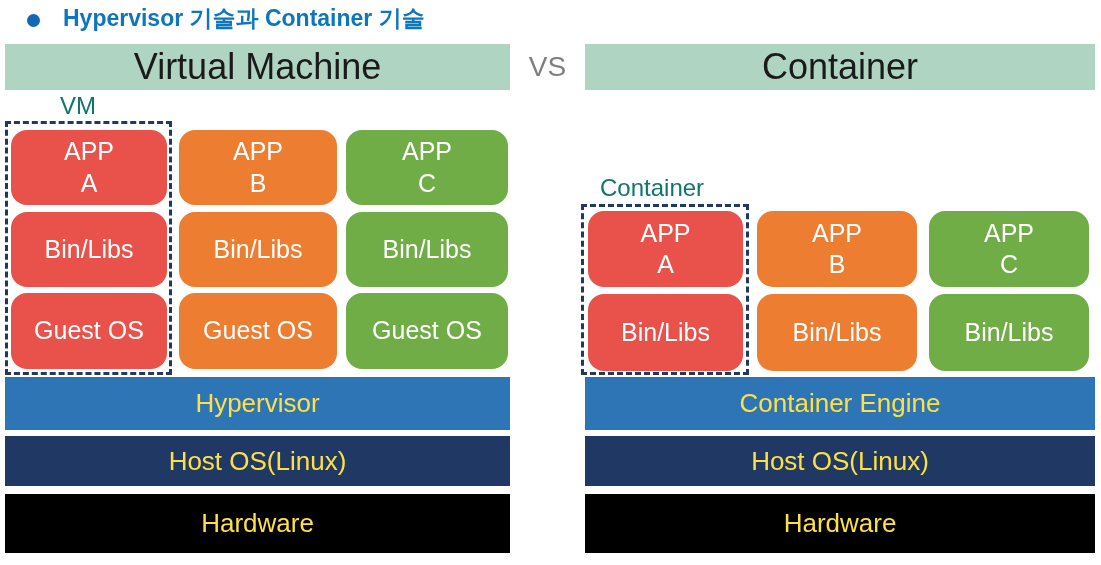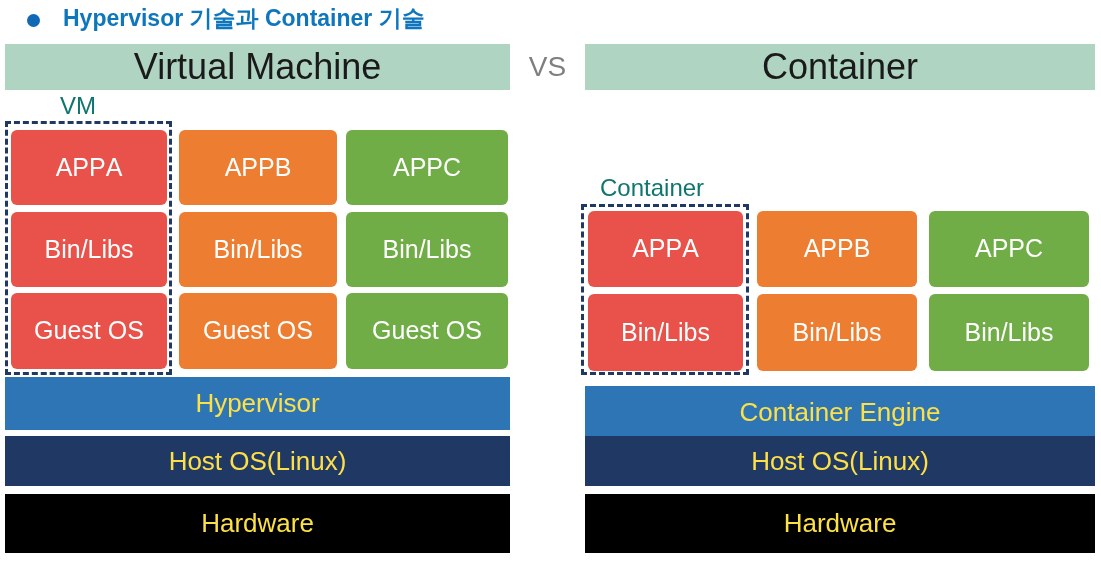--- a/index.html
+++ b/index.html
@@ -16,22 +16,22 @@
     position:absolute;top:44px;height:46px;display:flex;align-items:center;justify-content:center;
     font-size:36px;color:#1a1a1a;
   }
   .vs{
     position:absolute;left:510px;top:44px;width:75px;height:46px;
     display:flex;align-items:center;justify-content:center;font-size:28px;
   }
   .stack-label{position:absolute;font-size:24px;color:#0f766e;white-space:nowrap;}
   .dashed{position:absolute;border:3px dashed #1F3864;box-sizing:border-box;}
   .cell{
-    position:absolute;border-radius:6px;color:#ffffff;box-sizing:border-box;
-    display:flex;flex-direction:row;align-items:center;justify-content:center;
+    position:absolute;border-radius:16px;color:#ffffff;box-sizing:border-box;
+    display:flex;flex-direction:column;align-items:center;justify-content:center;
     font-size:25px;text-align:center;line-height:1.25;
   }
   .layer{
     position:absolute;color:#fde047;display:flex;align-items:center;justify-content:center;
     font-size:26px;
   }
 </style>
 </head>
 <body>
 
@@ -104,17 +104,17 @@
   </div>
 
   <div class="cell" style="left: 929px; top: 211px; width: 160px; height: 76px; background-color: rgb(112, 173, 71);">
     <span>APP</span>
     <span>C</span>
   </div>
   <div class="cell" style="left: 929px; top: 294px; width: 160px; height: 77px; background-color: rgb(112, 173, 71);">
     <span>Bin/Libs</span>
   </div>
 
-  <div class="layer" style="left: 585px; top: 386px; width: 510px; height: 53px; background-color: rgb(46, 117, 182);">Container Engine</div>
+  <div class="layer" style="left: 585px; top: 377px; width: 510px; height: 53px; background-color: rgb(46, 117, 182);">Container Engine</div>
   <div class="layer" style="left: 585px; top: 436px; width: 510px; height: 50px; background-color: rgb(31, 56, 100);">Host OS(Linux)</div>
   <div class="layer" style="left: 585px; top: 494px; width: 510px; height: 59px; background-color: rgb(0, 0, 0);">Hardware</div>
 
 </div>
 
 </body></html>

